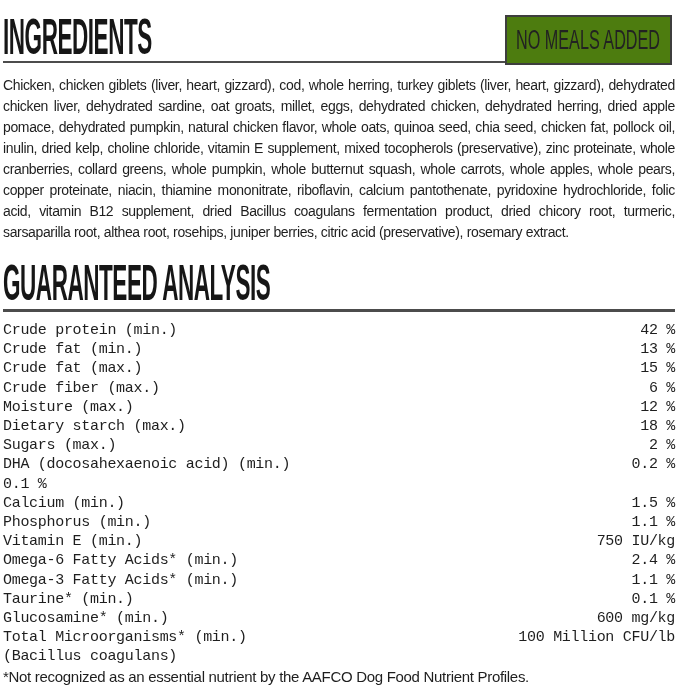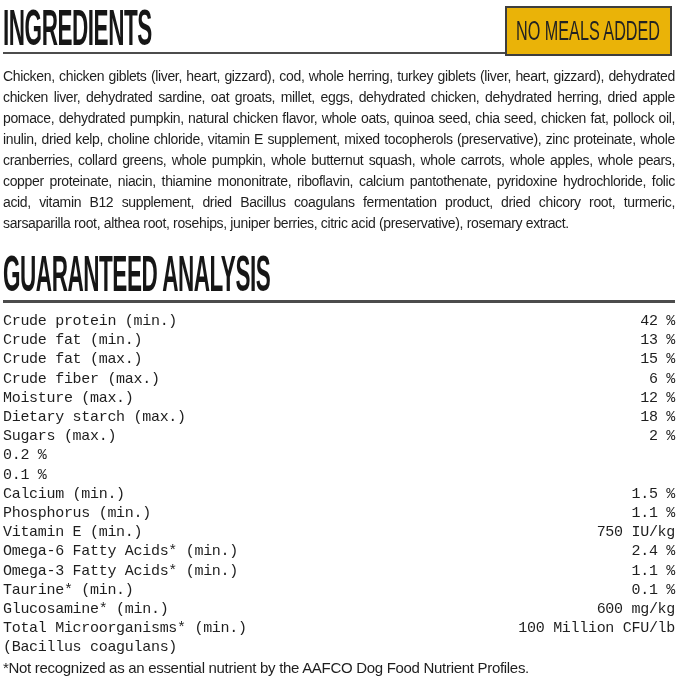--- a/index.html
+++ b/index.html
@@ -10,21 +10,21 @@
   body {
     width: 679px;
     height: 699px;
     overflow: hidden;
     font-family: "Liberation Sans", sans-serif;
     color: #1b1b1b;
     -webkit-font-smoothing: antialiased;
   }
   .page {
     position: relative;
-    padding: 5px 4px 0 3px;
+    padding: 14px 4px 0 3px;
     box-sizing: border-box;
     width: 679px;
     height: 699px;
   }
   
   .header {
     position: relative;
     height: 49px;
   }
   .big-title {
@@ -51,21 +51,21 @@
     background: #4c4c4c;
   }
   
   .badge {
     position: absolute;
     top: 1px;
     right: 3px;
     width: 163px;
     height: 46px;
     border: 2px solid #3e3e3e;
-    background: #eab308;
+    background: #4d7c0f;
     display: flex;
     align-items: center;
     justify-content: center;
   }
   .badge-text {
     display: inline-block;
     font-size: 27px;
     font-weight: 400;
     color: #222222;
     transform: scaleX(0.6);
@@ -166,20 +166,21 @@
           <span class="row-label">Dietary starch (max.)</span>
           <span class="row-value">18 %</span>
         </div>
 
         <div class="row">
           <span class="row-label">Sugars (max.)</span>
           <span class="row-value">2 %</span>
         </div>
 
         <div class="row">
+          <span class="row-label">DHA (docosahexaenoic acid) (min.)</span>
           <span class="row-value">0.2 %</span>
         </div>
 
         <div class="row">
           <span class="row-value">0.1 %</span>
         </div>
 
         <div class="row">
           <span class="row-label">Calcium (min.)</span>
           <span class="row-value">1.5 %</span>

